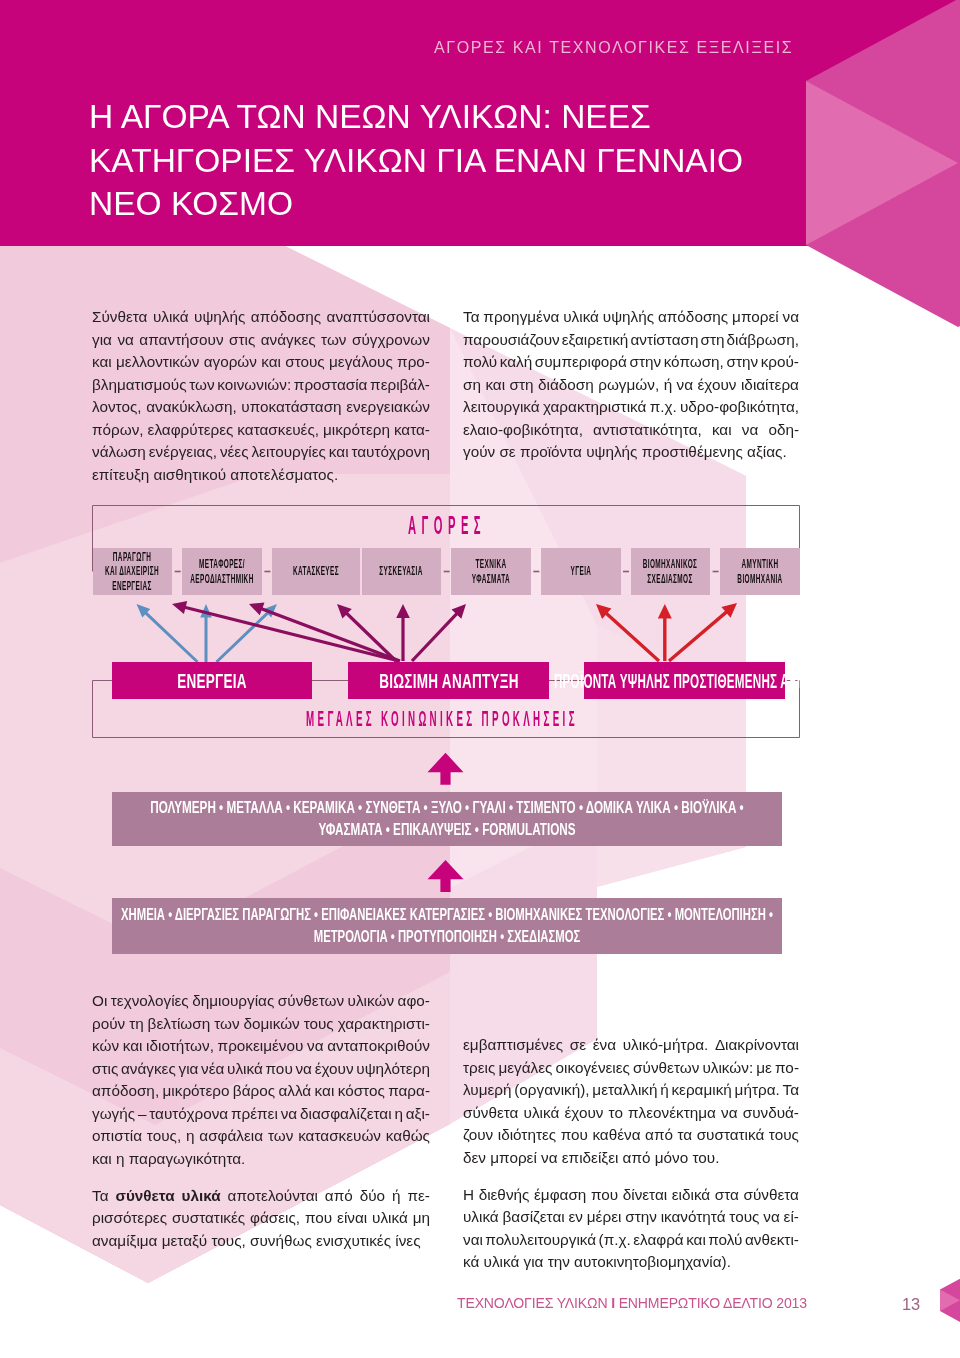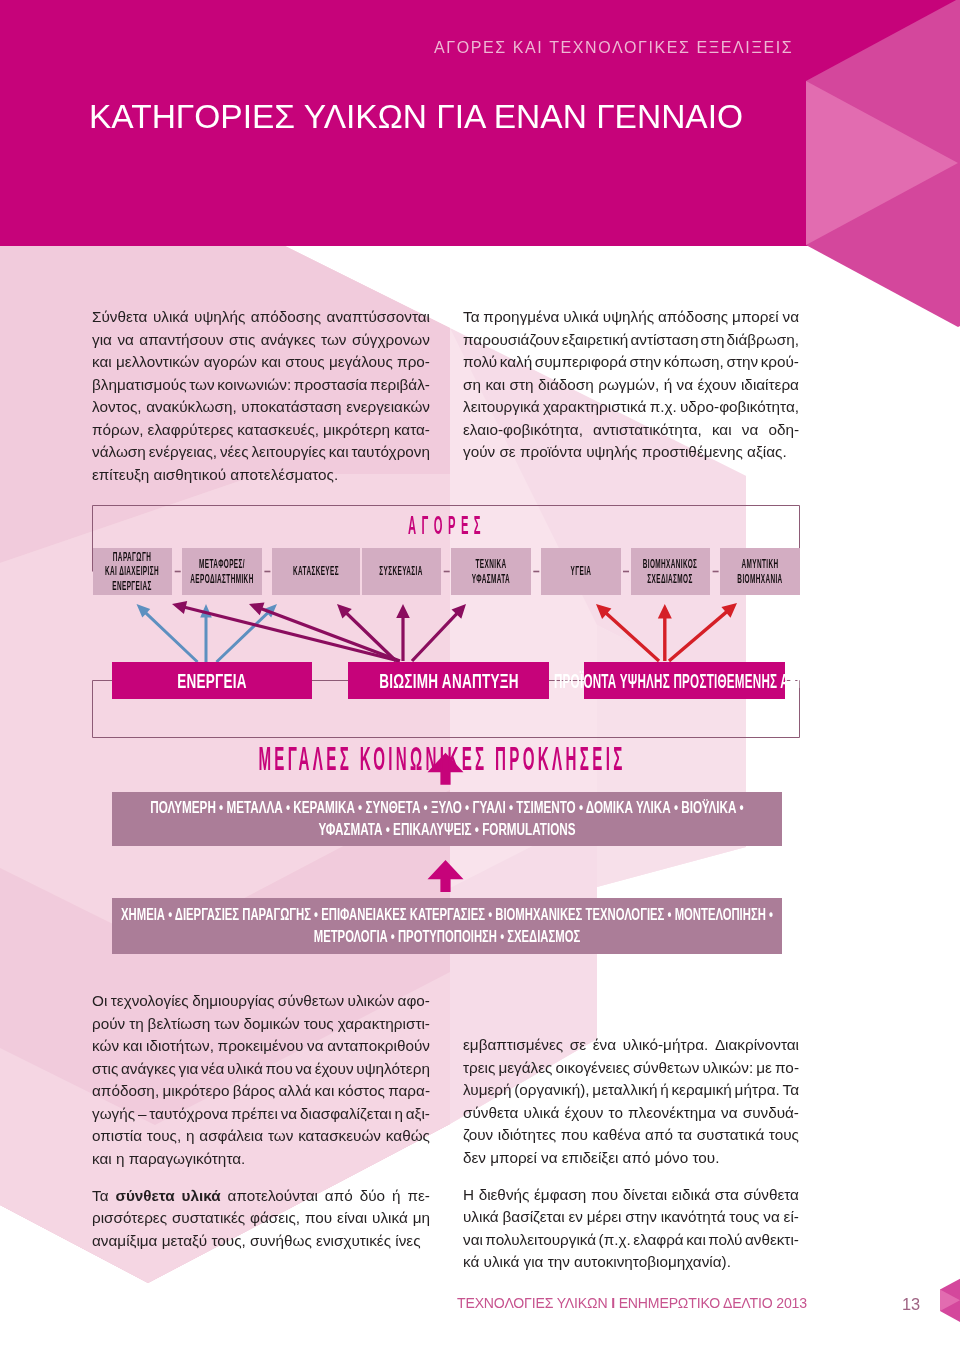--- a/index.html
+++ b/index.html
@@ -34,21 +34,21 @@
 .mbox .cond{transform:scaleX(0.645) translateX(-50%);letter-spacing:0.4px;}
 #chbox3 .cond{transform:scaleX(0.556) translateX(-50%);letter-spacing:0.4px;}
 .band{position:absolute;box-sizing:border-box;color:#fff;
    display:flex;flex-direction:column;align-items:stretch;justify-content:center;
    text-align:center;font-size:16px;line-height:22.5px;}
 .band .cond{transform:scaleX(0.731) translateX(-50%);letter-spacing:0px;}
 #tband .cond{transform:scaleX(0.706) translateX(-50%);}
 .lbl{position:absolute;color:#c6037a;}
 .lbl-agores{font-size:25.2px;}
 .lbl-agores .cond{transform:scaleX(0.445) translateX(-50%);letter-spacing:12.3px;}
-.lbl-mega{font-size:34px;margin-top:33px;}
+.lbl-mega{font-size:22px;}
 .lbl-mega .cond{transform:scaleX(0.445) translateX(-50%);letter-spacing:7.5px;}
 
 #footer{position:absolute;left:457px;top:1296px;color:#c7548f;font-size:14.1px;
     letter-spacing:-0.18px;white-space:nowrap;line-height:14.1px;text-align:right;}
 #pageno{position:absolute;left:902px;top:1295.5px;color:#9e6383;font-size:16.4px;line-height:16.4px;}
 </style>
 </head>
 <body>
 
 <div class="page">
@@ -63,21 +63,23 @@
 <polygon points="0.0,563.0 260.0,474.0 450.0,474.0 450.0,790.0 155.0,945.0 0.0,868.0" fill="#f5d6e3"></polygon>
 <polygon points="0.0,868.0 155.0,945.0 450.0,790.0 450.0,1124.0 148.0,1283.0 0.0,1205.0" fill="#f1cbdc"></polygon>
 <polygon points="0.0,1048.0 155.0,1125.0 450.0,972.0 450.0,1124.0 148.0,1283.0 0.0,1205.0" fill="#f5d6e3"></polygon>
 <polygon points="958.0,-1.0 1110.0,81.0 1110.0,245.0 958.0,327.0 806.0,245.0 806.0,81.0" fill="#d4479c"></polygon>
 <polygon points="806.0,81.0 958.0,163.0 806.0,245.0" fill="#e26cb0"></polygon>
 <polygon points="960.0,1278.7 980.0,1289.5 980.0,1311.1 960.0,1321.9 940.0,1311.1 940.0,1289.5" fill="#d4479c"></polygon>
 <polygon points="940.0,1289.5 960.0,1300.3 940.0,1311.1" fill="#e26cb0"></polygon>
 </svg>
 <div id="kicker">ΑΓΟΡΕΣ ΚΑΙ ΤΕΧΝΟΛΟΓΙΚΕΣ ΕΞΕΛΙΞΕΙΣ</div>
 <div id="title">
+      <span class="tl">Η ΑΓΟΡΑ ΤΩΝ ΝΕΩΝ ΥΛΙΚΩΝ: ΝΕΕΣ</span>
       <span class="tl">ΚΑΤΗΓΟΡΙΕΣ ΥΛΙΚΩΝ ΓΙΑ ΕΝΑΝ ΓΕΝΝΑΙΟ</span>
+      <span class="tl">ΝΕΟ ΚΟΣΜΟ</span>
     </div>
 <div class="col" id="intro-l">
       <span class="tl tj">
         <span><span>Σύνθετα</span></span>
         <span><span>υλικά</span></span>
         <span><span>υψηλής</span></span>
         <span><span>απόδοσης</span></span>
         <span><span>αναπτύσσονται</span></span>
       </span>
       <span class="tl tj">

